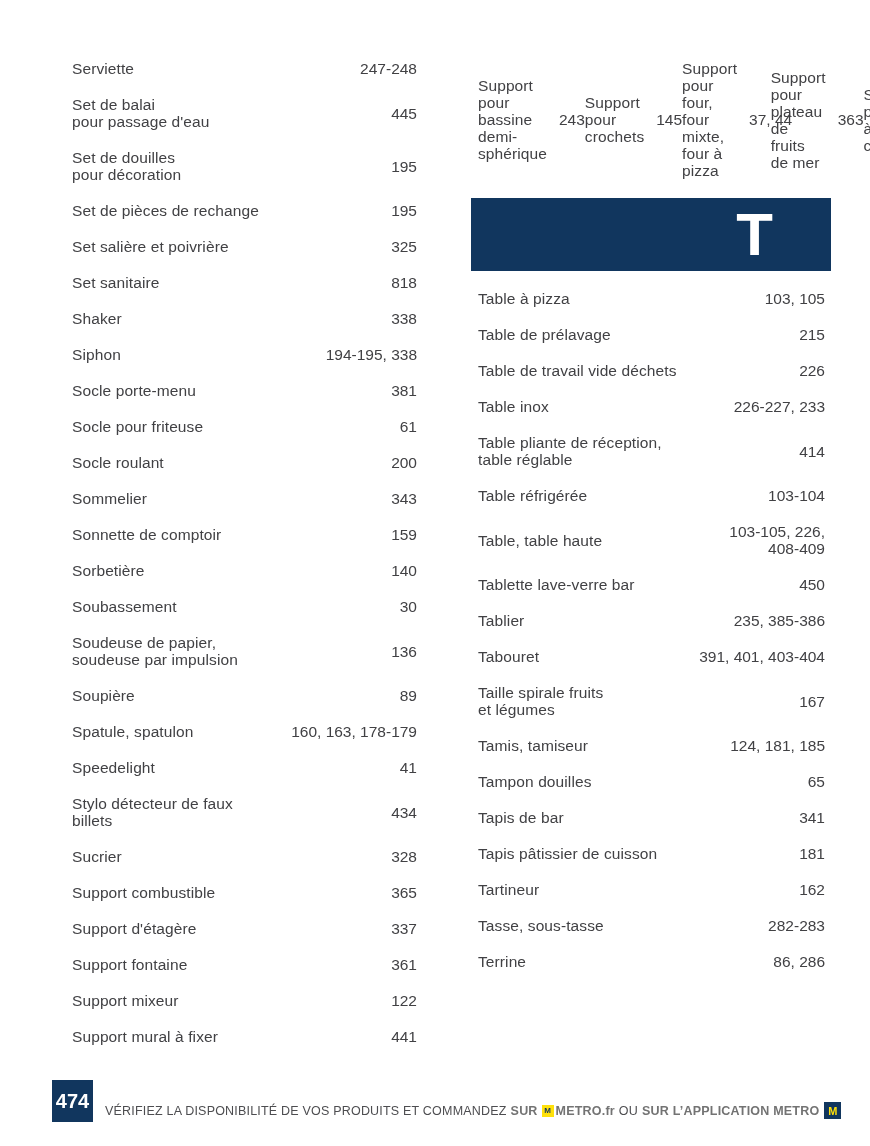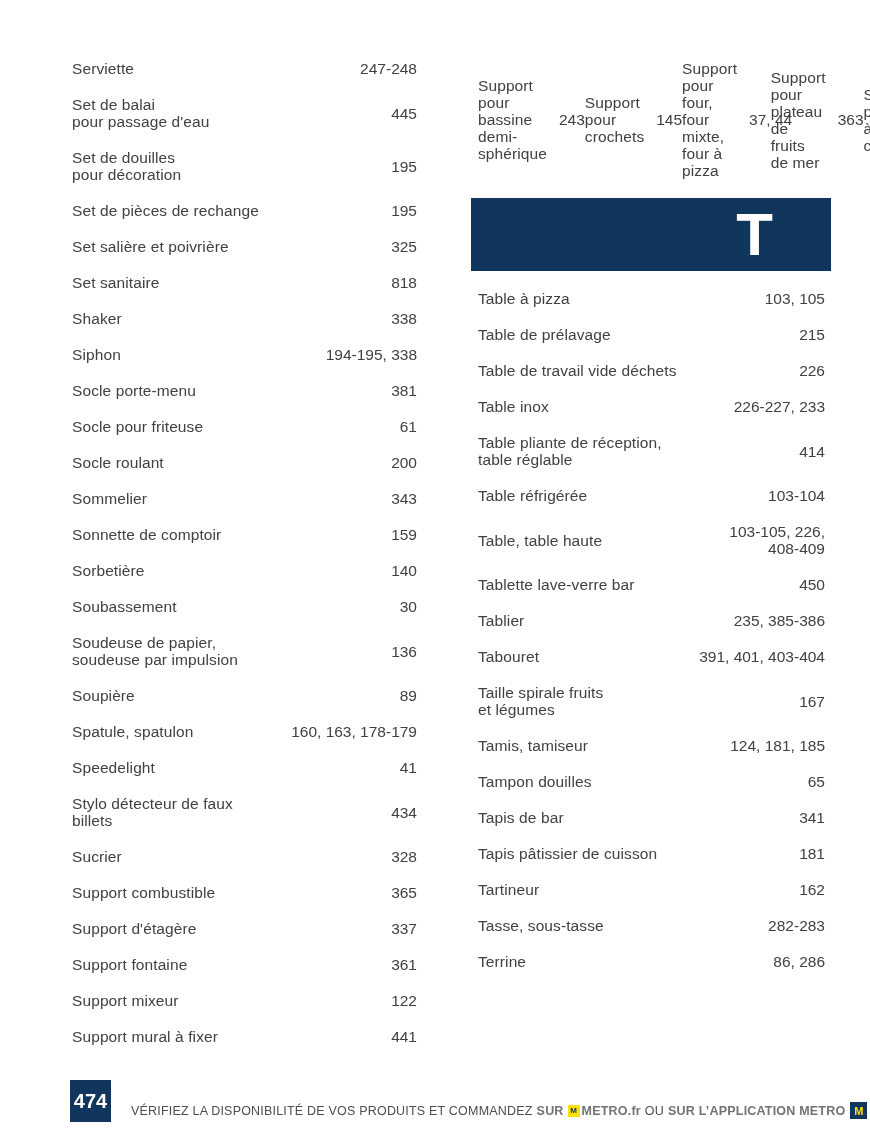--- a/index.html
+++ b/index.html
@@ -30,31 +30,31 @@
     height:73px;
     margin:0 -6px 19px -7px;
     display:flex; align-items:center; justify-content:flex-end;
     padding-right:58px;
   }
   .section-banner .letter {
     color:#ffffff;
     font-size:60px; font-weight:700; line-height:1;
   }
   .footer {
-    position:absolute; left:70px; top:1080px;
+    position:absolute; left:52px; top:1080px;
     display:flex; align-items:flex-end;
   }
   .page-badge {
     width:41px; height:42px;
     display:flex; align-items:center; justify-content:center;
     color:#ffffff; font-size:20px; font-weight:700;
   }
   .footer-text {
     display:flex; align-items:center;
-    margin-left:20px; margin-bottom:3px;
+    margin-left:12px; margin-bottom:3px;
     font-size:12.5px; line-height:16px; letter-spacing:0.2px;
     color:#4d4d50;
     white-space:nowrap;
   }
   .footer-text .seg { margin:0; }
   .footer-text .bold { font-weight:700; color:#737373; }
   .footer-text .sp { width:4px; display:inline-block; }
   .mini-logo {
     width:12px; height:12px; margin:0 2px 0 4px;
     display:inline-flex; align-items:center; justify-content:center;

